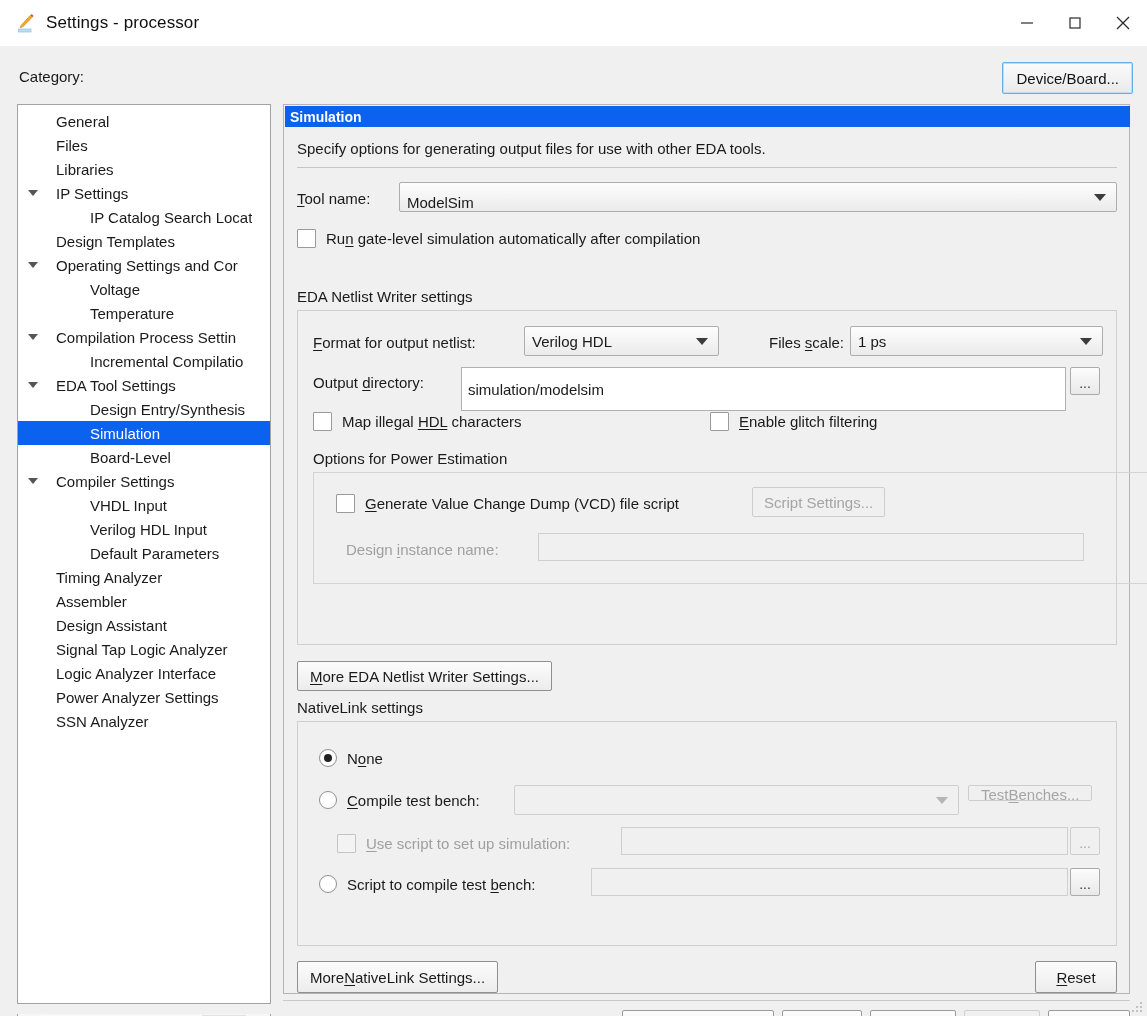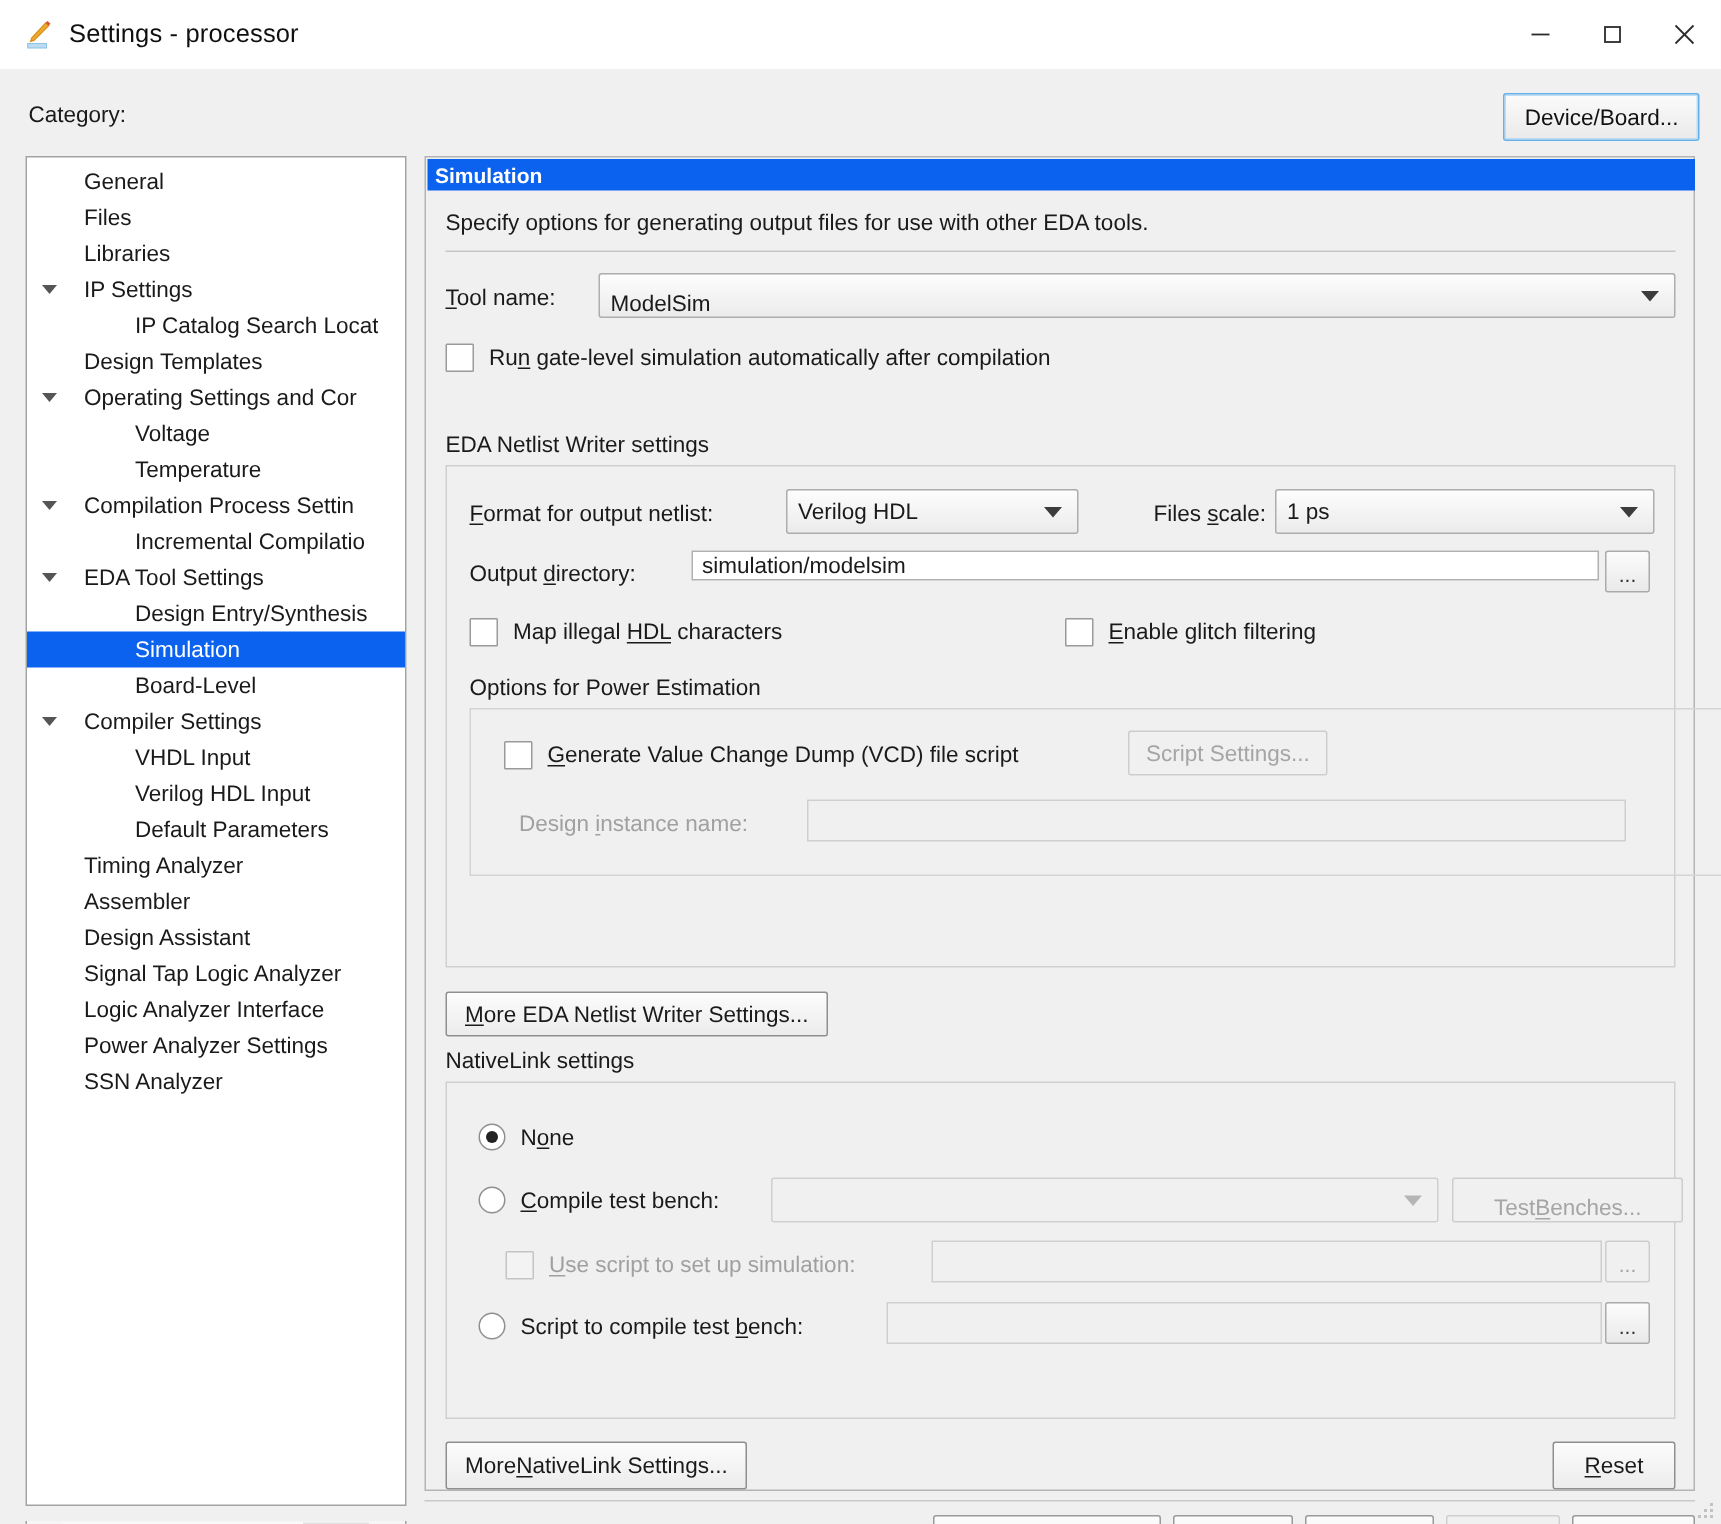--- a/index.html
+++ b/index.html
@@ -149,21 +149,21 @@
     display: flex; align-items: center; padding-left: 7px; font-size: 15px;
   }
   #ts-label { position: absolute; left: 471px; top: 23px; font-size: 15px; }
   #ts-combo {
     position: absolute; left: 552px; top: 15px; width: 253px; height: 30px;
     background: linear-gradient(#fdfdfd,#ebebeb); border: 1px solid #adadad; border-radius: 2px;
     display: flex; align-items: center; padding-left: 7px; font-size: 15px;
   }
   #od-label { position: absolute; left: 15px; top: 63px; font-size: 15px; }
   #od-input {
-    position: absolute; left: 163px; top: 56px; width: 605px; height: 20px;
+    position: absolute; left: 163px; top: 56px; width: 605px; height: 44px;
     background: #fff; border: 1px solid #b0b0b0; display: flex; align-items: center;
     padding-left: 6px; font-size: 15px;
   }
   .ellipsis-btn {
     background: linear-gradient(#fcfcfc,#e9e9e9); border: 1px solid #ababab; border-radius: 2px;
     display: flex; align-items: flex-end; justify-content: center;
     font-size: 14px; color: #333; line-height: 1; padding-bottom: 4px;
   }
   #od-ellipsis { position: absolute; left: 772px; top: 56px; width: 30px; height: 28px; }
 
@@ -194,23 +194,23 @@
   #nl-box { left: 13px; top: 616px; width: 820px; height: 225px; }
 
   #nl-none { position: absolute; left: 21px; top: 27px; display: flex; align-items: center; }
   #nl-ctb { position: absolute; left: 21px; top: 69px; display: flex; align-items: center; }
   #ctb-combo {
     position: absolute; left: 216px; top: 63px; width: 445px; height: 30px;
     background: #f0f0f0; border: 1px solid #cfcfcf; border-radius: 2px;
   }
   #ctb-combo .cb-arrow { border-top-color: #b5b5b5; }
   #test-benches-btn {
-    position: absolute; left: 670px; top: 63px; height: 30px; padding: 0 27px;
+    position: absolute; left: 670px; top: 63px; height: 16px; padding: 0 12px;
     background: #f0f0f0; border: 1px solid #cdcdcd; border-radius: 2px;
-    display: flex; align-items: flex-end; font-size: 15px; color: #a5a5a5;
+    display: flex; align-items: flex-start; font-size: 15px; color: #a5a5a5;
   }
   #use-script-row { position: absolute; left: 39px; top: 112px; display: flex; align-items: center; }
   #us-input { position: absolute; left: 323px; top: 105px; width: 447px; height: 28px; background: #f0f0f0; border: 1px solid #cfcfcf; }
   #us-ellipsis { position: absolute; left: 772px; top: 105px; width: 30px; height: 28px; background: #f0f0f0; border: 1px solid #cdcdcd; border-radius: 2px; display: flex; align-items: flex-end; justify-content: center; font-size: 14px; color: #a5a5a5; line-height: 1; padding-bottom: 4px; }
   #stcb-row { position: absolute; left: 21px; top: 153px; display: flex; align-items: flex-end; }
   #stcb-input { position: absolute; left: 293px; top: 146px; width: 477px; height: 28px; background: #f0f0f0; border: 1px solid #cfcfcf; }
   #stcb-ellipsis { position: absolute; left: 772px; top: 146px; width: 30px; height: 28px; }
 
   #more-nl-btn {
     position: absolute; left: 13px; top: 856px; height: 32px; padding: 0 12px;

